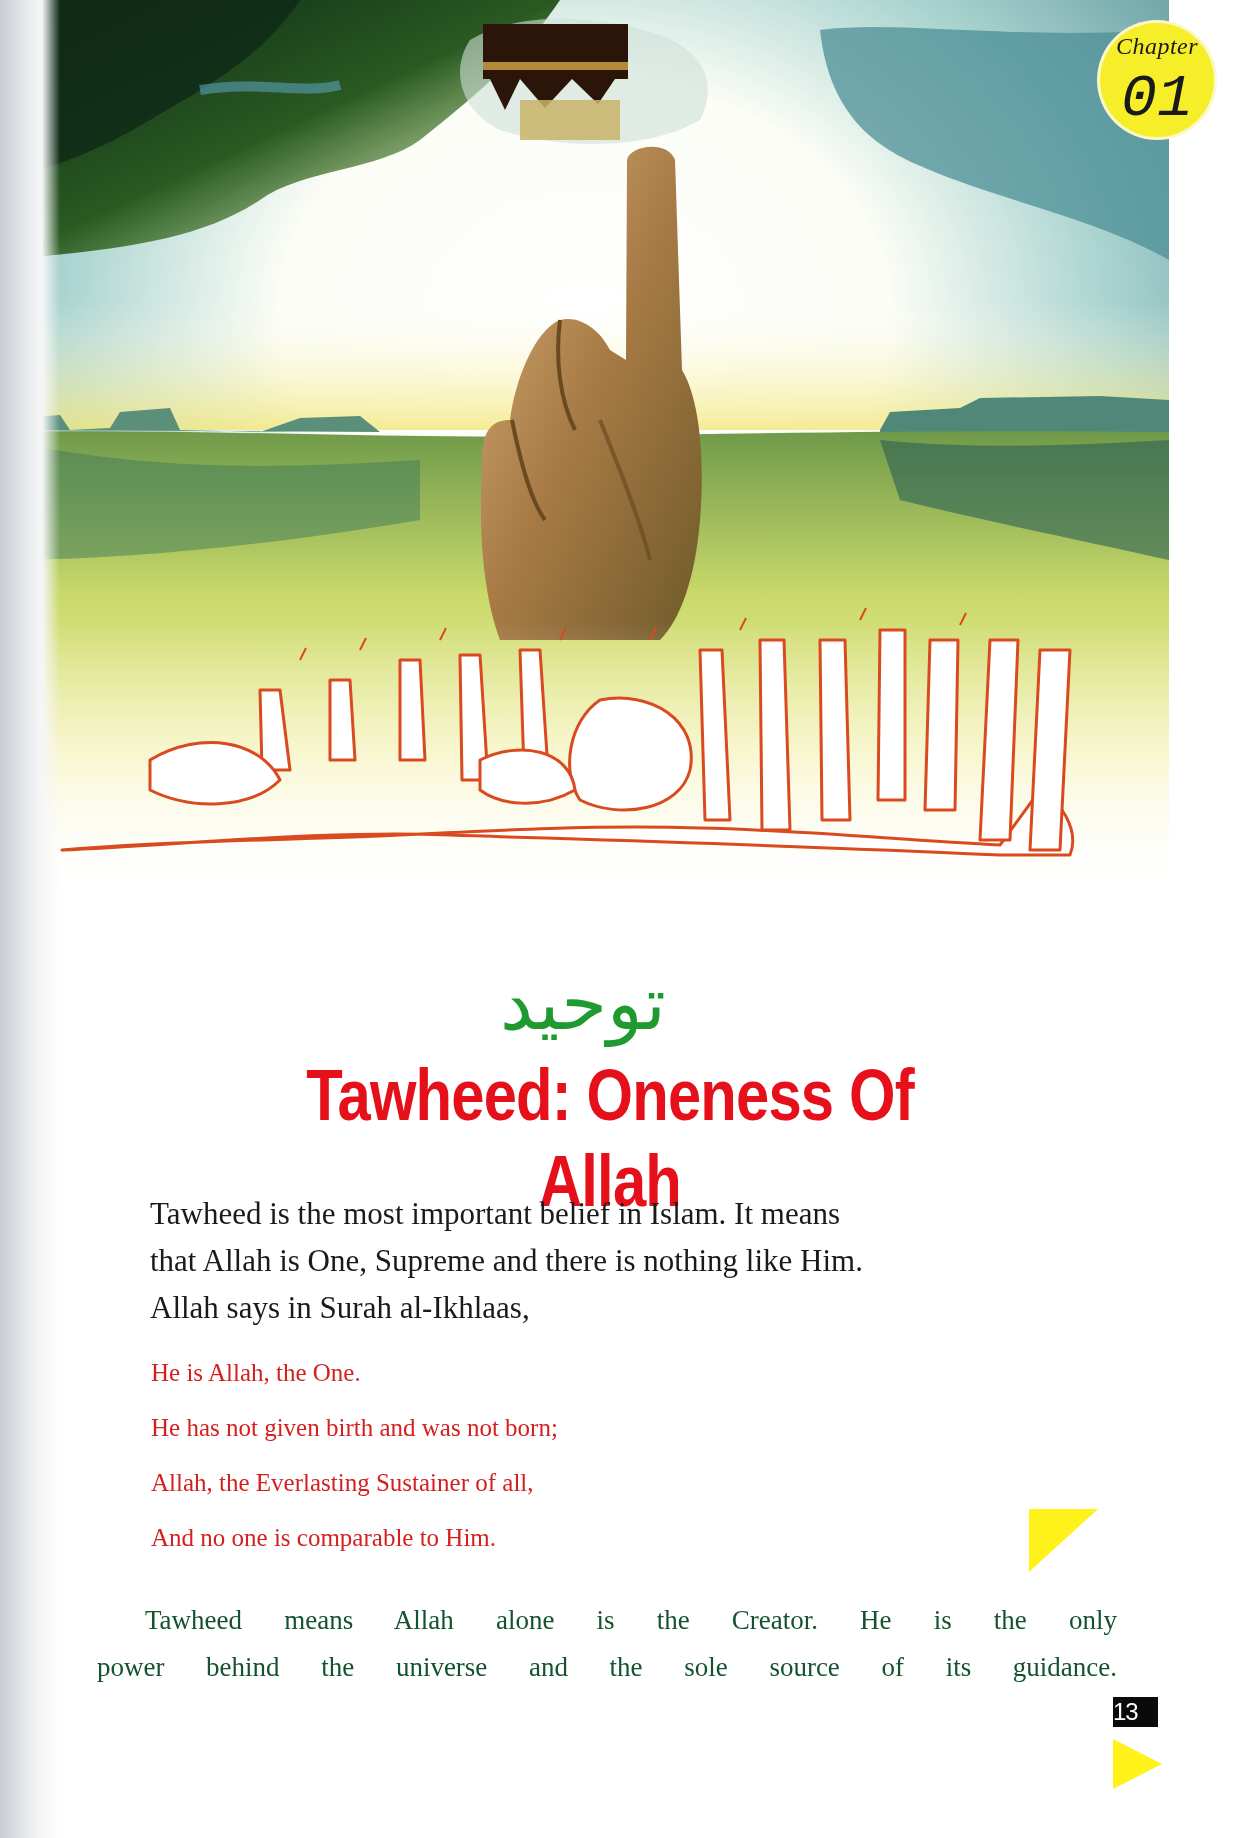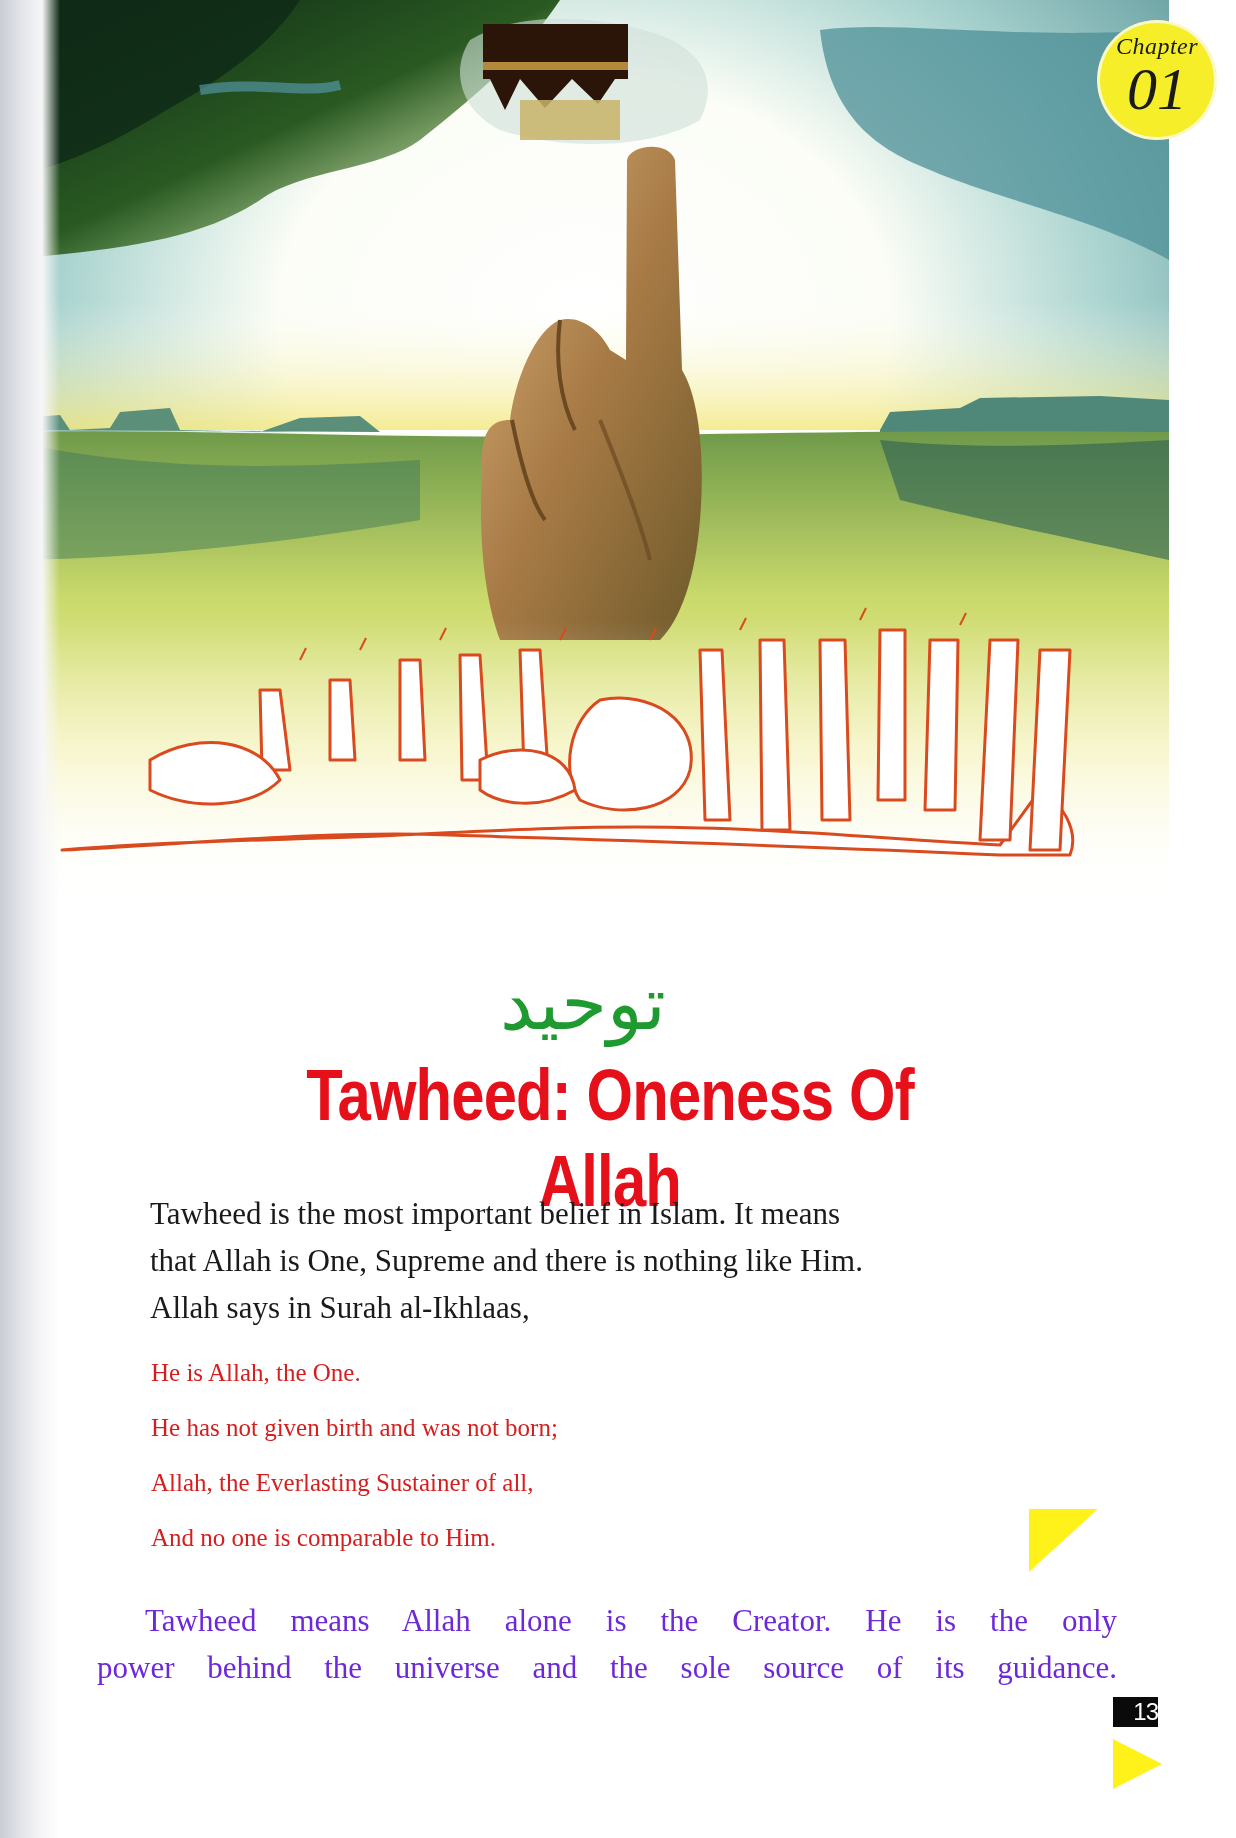--- a/index.html
+++ b/index.html
@@ -18,52 +18,52 @@
   }
   .hero svg { display: block; }
   .chapter-badge {
     position: absolute; left: 1100px; top: 23px; width: 114px; height: 114px;
     border-radius: 50%; background: #f7ee2a;
     box-shadow: 0 0 0 3px #fbf8c8;
     z-index: 6; text-align: center; color: #1a1a1a;
     font-family: "Liberation Serif", "DejaVu Serif", serif; font-style: italic;
   }
   .chapter-badge .ch-label { position: absolute; left: 0; right: 0; top: 10px; font-size: 24px; letter-spacing: 0.5px; text-align: center; }
-  .chapter-badge .ch-num { position: absolute; left: 0; right: 0; top: 36px; font-size: 60px; line-height: 60px; }
+  .chapter-badge .ch-num { position: absolute; left: 0; right: 0; top: 46px; font-size: 60px; line-height: 60px; font-family: Liberation Mono, monospace; }
   .arabic-title {
     position: absolute; left: 500px; top: 958px; width: 214px; text-align: left;
     font-family: "DejaVu Sans", sans-serif; font-size: 74px; line-height: 90px;
     color: #1f9a30; direction: rtl;
   }
   .english-title {
     position: absolute; left: 200px; top: 1052px; width: 820px; text-align: center;
     font-family: "Liberation Sans", "DejaVu Sans", sans-serif; font-weight: bold;
     font-size: 72px; line-height: 86px; color: #e5101a; letter-spacing: -1px;
     transform: scaleX(0.83); transform-origin: center;
   }
   .para {
     position: absolute; left: 150px; width: 920px; margin: 0;
     font-size: 31px; line-height: 47px; color: #1a1a1a;
   }
   .para1 { top: 1190px; }
   .verses { position: absolute; left: 151px; top: 1345px; margin: 0; padding: 0; list-style: none; }
   .verses li { font-size: 25px; line-height: 55px; color: #d51f1f; }
   .para2 {
     position: absolute; top: 1597px; left: 97px; width: 1020px; margin: 0;
-    font-size: 31px; line-height: 47px; color: #6d28d9; text-align: justify;
+    font-size: 27px; line-height: 47px; color: #14532d; text-align: justify;
   }
   .para2 .first-line { display: block; padding-left: 48px; text-align-last: justify; }
   .para2 .second-line { display: block; text-align-last: justify; }
   .corner-triangle {
     position: absolute; left: 1029px; top: 1509px; width: 0; height: 0;
     border-top: 63px solid #fff21a; border-right: 69px solid transparent;
   }
   .page-number {
     position: absolute; left: 1113px; top: 1697px; width: 45px; height: 30px;
-    background: #0a0a0a; color: #ffffff; text-align: right;
+    background: #0a0a0a; color: #ffffff; text-align: left;
     font-family: "Liberation Sans", "DejaVu Sans", sans-serif; font-size: 24px; line-height: 30px;
     letter-spacing: -1px;
   }
   .next-triangle {
     position: absolute; left: 1113px; top: 1739px; width: 0; height: 0;
     border-top: 25px solid transparent; border-bottom: 25px solid transparent;
     border-left: 49px solid #fff21a;
   }
 </style>
 </head>

